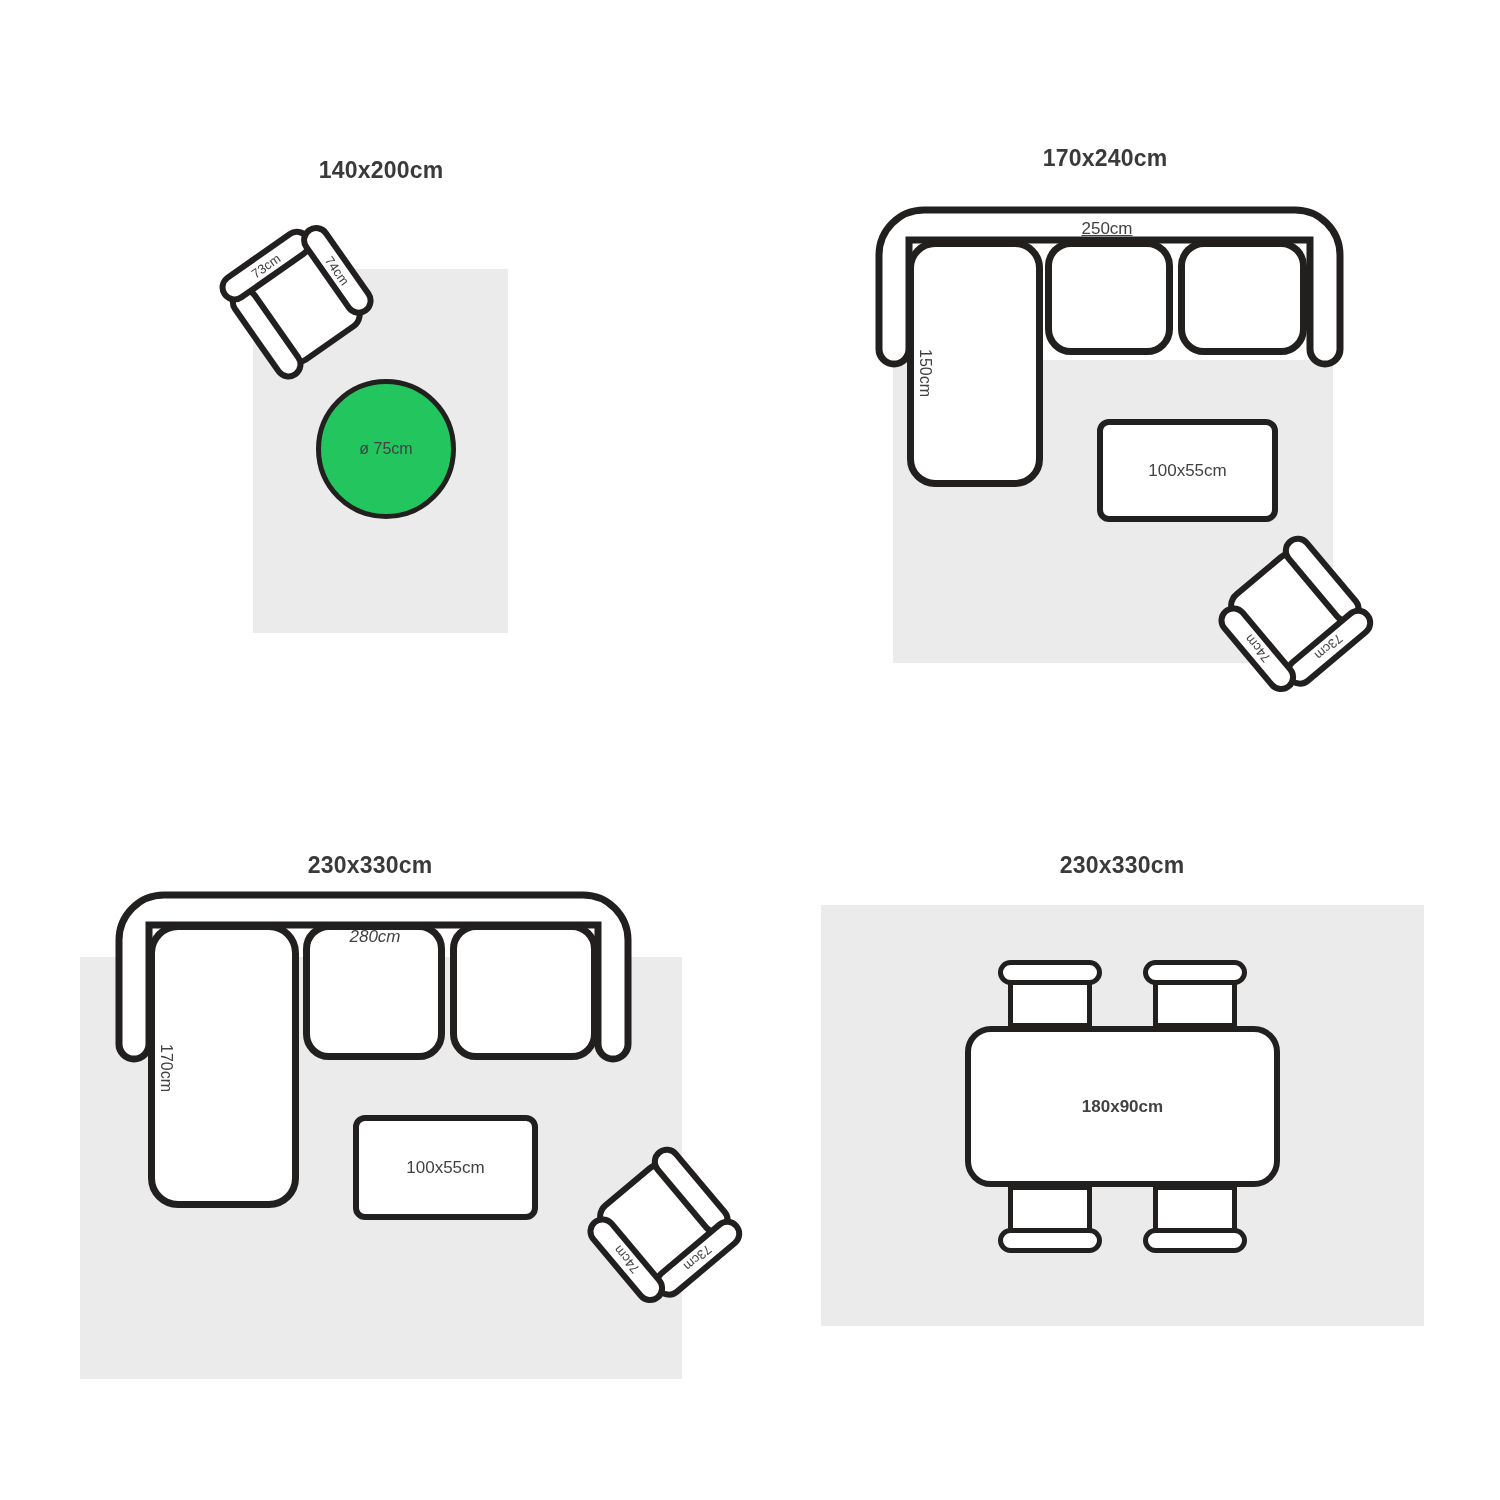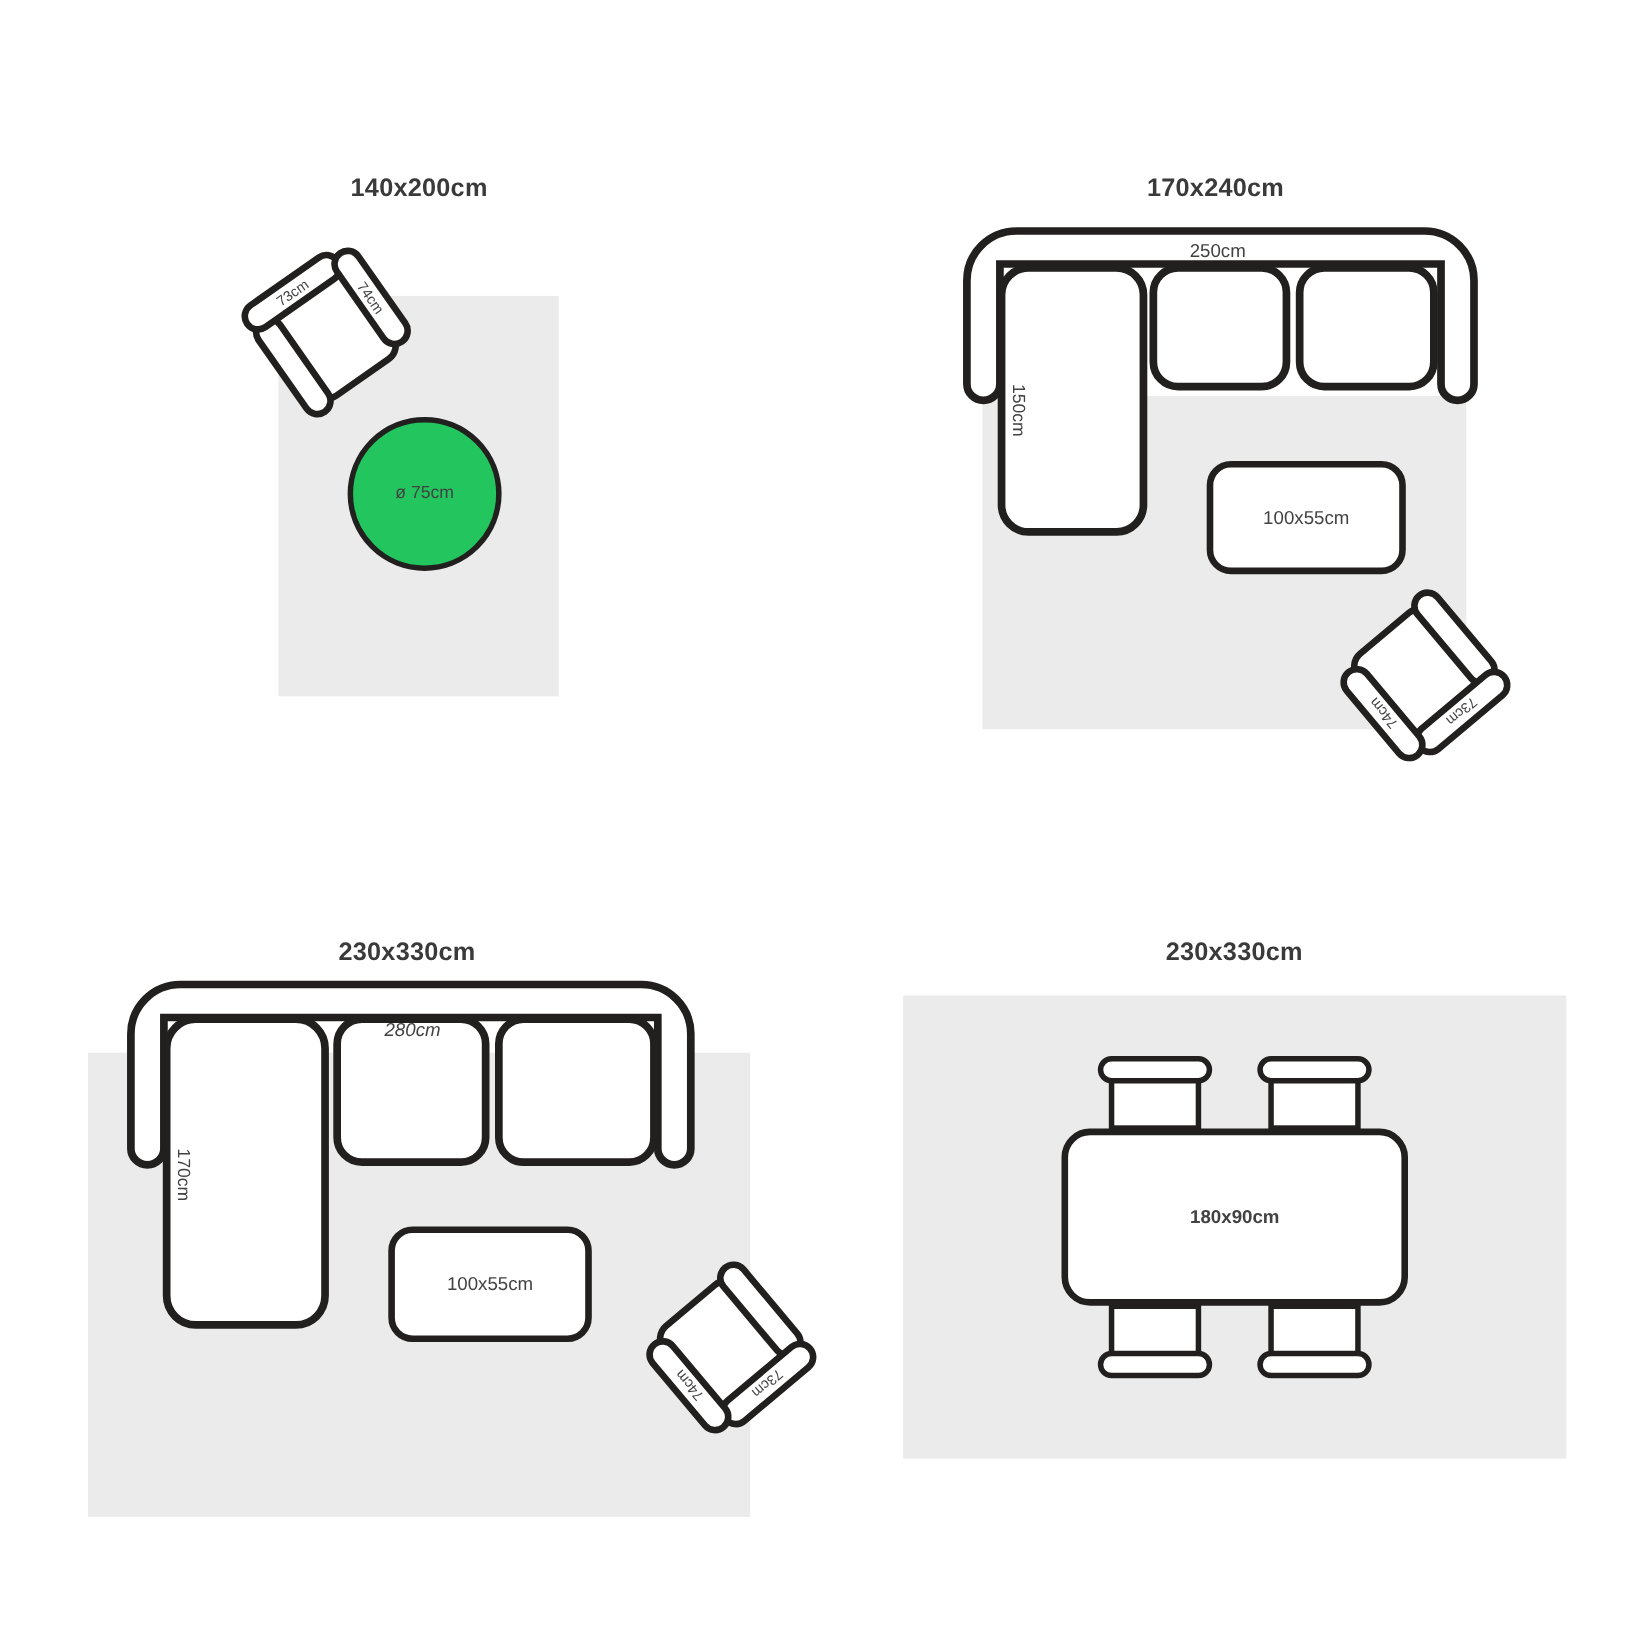--- a/index.html
+++ b/index.html
@@ -19,21 +19,21 @@
     font-size:17px;color:#424242;white-space:nowrap;
   }
   .v-label{transform:rotate(90deg);transform-origin:center center;font-size:16px;}
   
   .round-table{
     position:absolute;background:#22c55e;border:5px solid #221f1f;border-radius:50%;
     display:flex;align-items:center;justify-content:center;font-size:16px;color:#424242;
   }
   
   .table-rect{
-    position:absolute;background:#fff;border:6px solid #221f1f;border-radius:22px;
+    position:absolute;background:#fff;border:6px solid #221f1f;border-radius:12px;
     display:flex;align-items:center;justify-content:center;font-size:17px;color:#424242;
   }
   
   .armchair{position:absolute;width:124px;height:124px;}
   .armchair .seat{
     position:absolute;left:14px;top:16px;width:94px;height:102px;
     background:#fff;border:6px solid #221f1f;border-radius:18px;
   }
   .armchair .back{
     position:absolute;left:0;top:0;width:106px;height:30px;
@@ -86,31 +86,31 @@
       <div class="arm-l"></div>
       <div class="back">
         <span>73cm</span>
       </div>
       <div class="arm-r"></div>
       <div class="arm-label">74cm</div>
     </div>
   </div>
 
   <div>
-    <div class="title" style="left:955px;top:117px;">170x240cm</div>
+    <div class="title" style="left:955px;top:105px;">170x240cm</div>
 
     <div class="rug" style="left:893px;top:320px;width:440px;height:303px;"></div>
 
     <svg class="sofa" style="left:875px;top:166px;" width="469" height="176" viewBox="0 0 469 176">
       <path d="M4 143 A15 15 0 0 0 34 143 L34 34 L435 34 L435 143 A15 15 0 0 0 465 143 L465 49 A45 45 0 0 0 420 4 L49 4 A45 45 0 0 0 4 49 Z" fill="#ffffff" stroke="#221f1f" stroke-width="7"></path>
     </svg>
     <div class="sofa-part" style="left:907px;top:200px;width:136px;height:247px;border-radius:28px;"></div>
     <div class="sofa-part" style="left:1045px;top:200px;width:128px;height:115px;border-radius:26px;"></div>
     <div class="sofa-part" style="left:1178px;top:200px;width:129px;height:115px;border-radius:26px;"></div>
-    <div class="dim-label" style="left:1040px;top:174px;width:134px;height:30px;">250cm</div>
+    <div class="dim-label" style="left:1040px;top:174px;width:134px;height:30px;text-decoration:underline;">250cm</div>
     <div class="dim-label v-label" style="left:895px;top:323px;width:60px;height:20px;">150cm</div>
 
     <div class="table-rect" style="left:1097px;top:379px;width:181px;height:103px;">
       <span>100x55cm</span>
     </div>
 
     <div class="armchair" style="left:1230px;top:515px;transform:rotate(140deg);">
       <div class="seat"></div>
       <div class="arm-l"></div>
       <div class="back">

